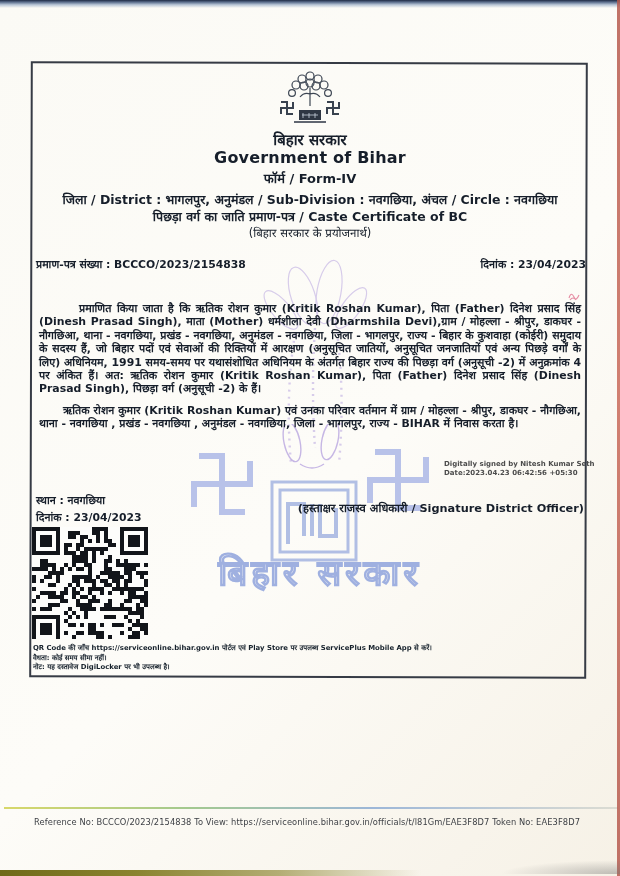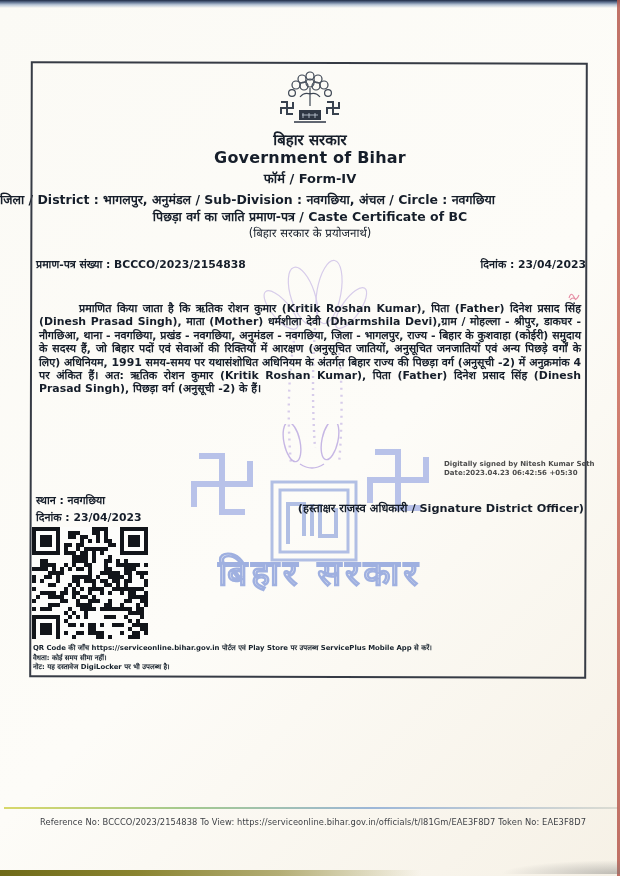--- a/index.html
+++ b/index.html
@@ -32,21 +32,21 @@
   }
 
   .ink{ color:#161e2a; }
   .content{ position:absolute; inset:0; z-index:3; }
 
   
   .emblem{ position:absolute; left:50%; top:66px; transform:translateX(-50%); }
   .h-hi   { position:absolute; top:129px; width:100%; text-align:center; font-size:15px; font-weight:700; }
   .h-en   { position:absolute; top:148px; width:100%; text-align:center; font-size:16px; font-weight:700; letter-spacing:.2px;}
   .h-form { position:absolute; top:169px; width:100%; text-align:center; font-size:13px; font-weight:700; }
-  .h-dist { position:absolute; top:191px; width:100%; text-align:left; font-size:12.5px; font-weight:700; }
+  .h-dist { position:absolute; top:191px; width:100%; text-align:center; font-size:12.5px; font-weight:700; }
   .h-cert { position:absolute; top:208px; width:100%; text-align:center; font-size:12.5px; font-weight:700; }
   .h-purp { position:absolute; top:225px; width:100%; text-align:center; font-size:11.5px; font-weight:400; }
 
   .meta-row{ position:absolute; top:256px; left:36px; right:34px; display:flex;
     justify-content:space-between; font-size:10.8px; font-weight:700; }
 
   .para{ position:absolute; left:39px; width:542px; font-size:10.9px; font-weight:700;
     line-height:13.4px; text-align:justify; }
   .para1{ top:302px; text-indent:40px; }
   .para2{ top:404px; text-indent:24px; }
@@ -70,21 +70,21 @@
     font-size:35px; font-weight:700; letter-spacing:4px;
     color:rgba(190,200,238,.18);
     -webkit-text-stroke:1.3px #9fb0e0;
     text-stroke:1.3px #9fb0e0;
   }
   .wm-flower{ left:245px; top:258px; }
 
   
   .foot-rule{ position:absolute; left:4px; right:2px; top:807px; height:2px; z-index:4;
     background:linear-gradient(90deg,#d8d86a,#a3c98f 30%,#9db7d8 60%,#dcdcd2);}
-  .footer-text{ position:absolute; left:40px; top:817px; font-size:8.3px; color:#3c3f44;
+  .footer-text{ position:absolute; left:34px; top:817px; font-size:8.3px; color:#3c3f44;
     font-weight:500; z-index:4; letter-spacing:.1px;}
 </style>
 </head>
 <body>
 
 <div class="page">
 
   <svg class="wm wm-flower" width="150" height="230" viewBox="0 0 150 230" style="position:absolute;opacity:.55;">
     <g fill="none" stroke="#b9a6e0" stroke-width="1.2">
       <ellipse cx="58" cy="38" rx="12" ry="30" transform="rotate(-18 58 38)"></ellipse>
@@ -150,20 +150,21 @@
     <div class="h-dist">जिला / District : भागलपुर, अनुमंडल / Sub-Division : नवगछिया, अंचल / Circle : नवगछिया</div>
     <div class="h-cert">पिछड़ा वर्ग का जाति प्रमाण-पत्र / Caste Certificate of BC</div>
     <div class="h-purp">(बिहार सरकार के प्रयोजनार्थ)</div>
 
     <div class="meta-row">
       <span>प्रमाण-पत्र संख्या : BCCCO/2023/2154838</span>
       <span>दिनांक : 23/04/2023</span>
     </div>
 
     <div class="para para1">प्रमाणित किया जाता है कि ऋतिक रोशन कुमार (Kritik Roshan Kumar), पिता (Father) दिनेश प्रसाद सिंह (Dinesh Prasad Singh), माता (Mother) धर्मशीला देवी (Dharmshila Devi),ग्राम / मोहल्ला - श्रीपुर, डाकघर - नौगछिआ, थाना - नवगछिया, प्रखंड - नवगछिया, अनुमंडल - नवगछिया, जिला - भागलपुर, राज्य - बिहार के कुशवाहा (कोईरी) समुदाय के सदस्य हैं, जो बिहार पदों एवं सेवाओं की रिक्तियों में आरक्षण (अनुसूचित जातियों, अनुसूचित जनजातियों एवं अन्य पिछड़े वर्गों के लिए) अधिनियम, 1991 समय-समय पर यथासंशोधित अधिनियम के अंतर्गत बिहार राज्य की पिछड़ा वर्ग (अनुसूची -2) में अनुक्रमांक 4 पर अंकित हैं। अत: ऋतिक रोशन कुमार (Kritik Roshan Kumar), पिता (Father) दिनेश प्रसाद सिंह (Dinesh Prasad Singh), पिछड़ा वर्ग (अनुसूची -2) के हैं।</div>
+    <div class="para para2">ऋतिक रोशन कुमार (Kritik Roshan Kumar) एवं उनका परिवार वर्तमान में ग्राम / मोहल्ला - श्रीपुर, डाकघर - नौगछिआ, थाना - नवगछिया , प्रखंड - नवगछिया , अनुमंडल - नवगछिया, जिला - भागलपुर, राज्य - BIHAR में निवास करता है।</div>
 
     <div class="digi-sign">
       <div>Digitally signed by Nitesh Kumar Seth</div>
       <div>Date:2023.04.23 06:42:56 +05:30</div>
     </div>
 
     <div class="officer-line">(हस्ताक्षर राजस्व अधिकारी / Signature District Officer)</div>
 
     <div class="place">स्थान : नवगछिया</div>
     <div class="pdate">दिनांक : 23/04/2023</div>

